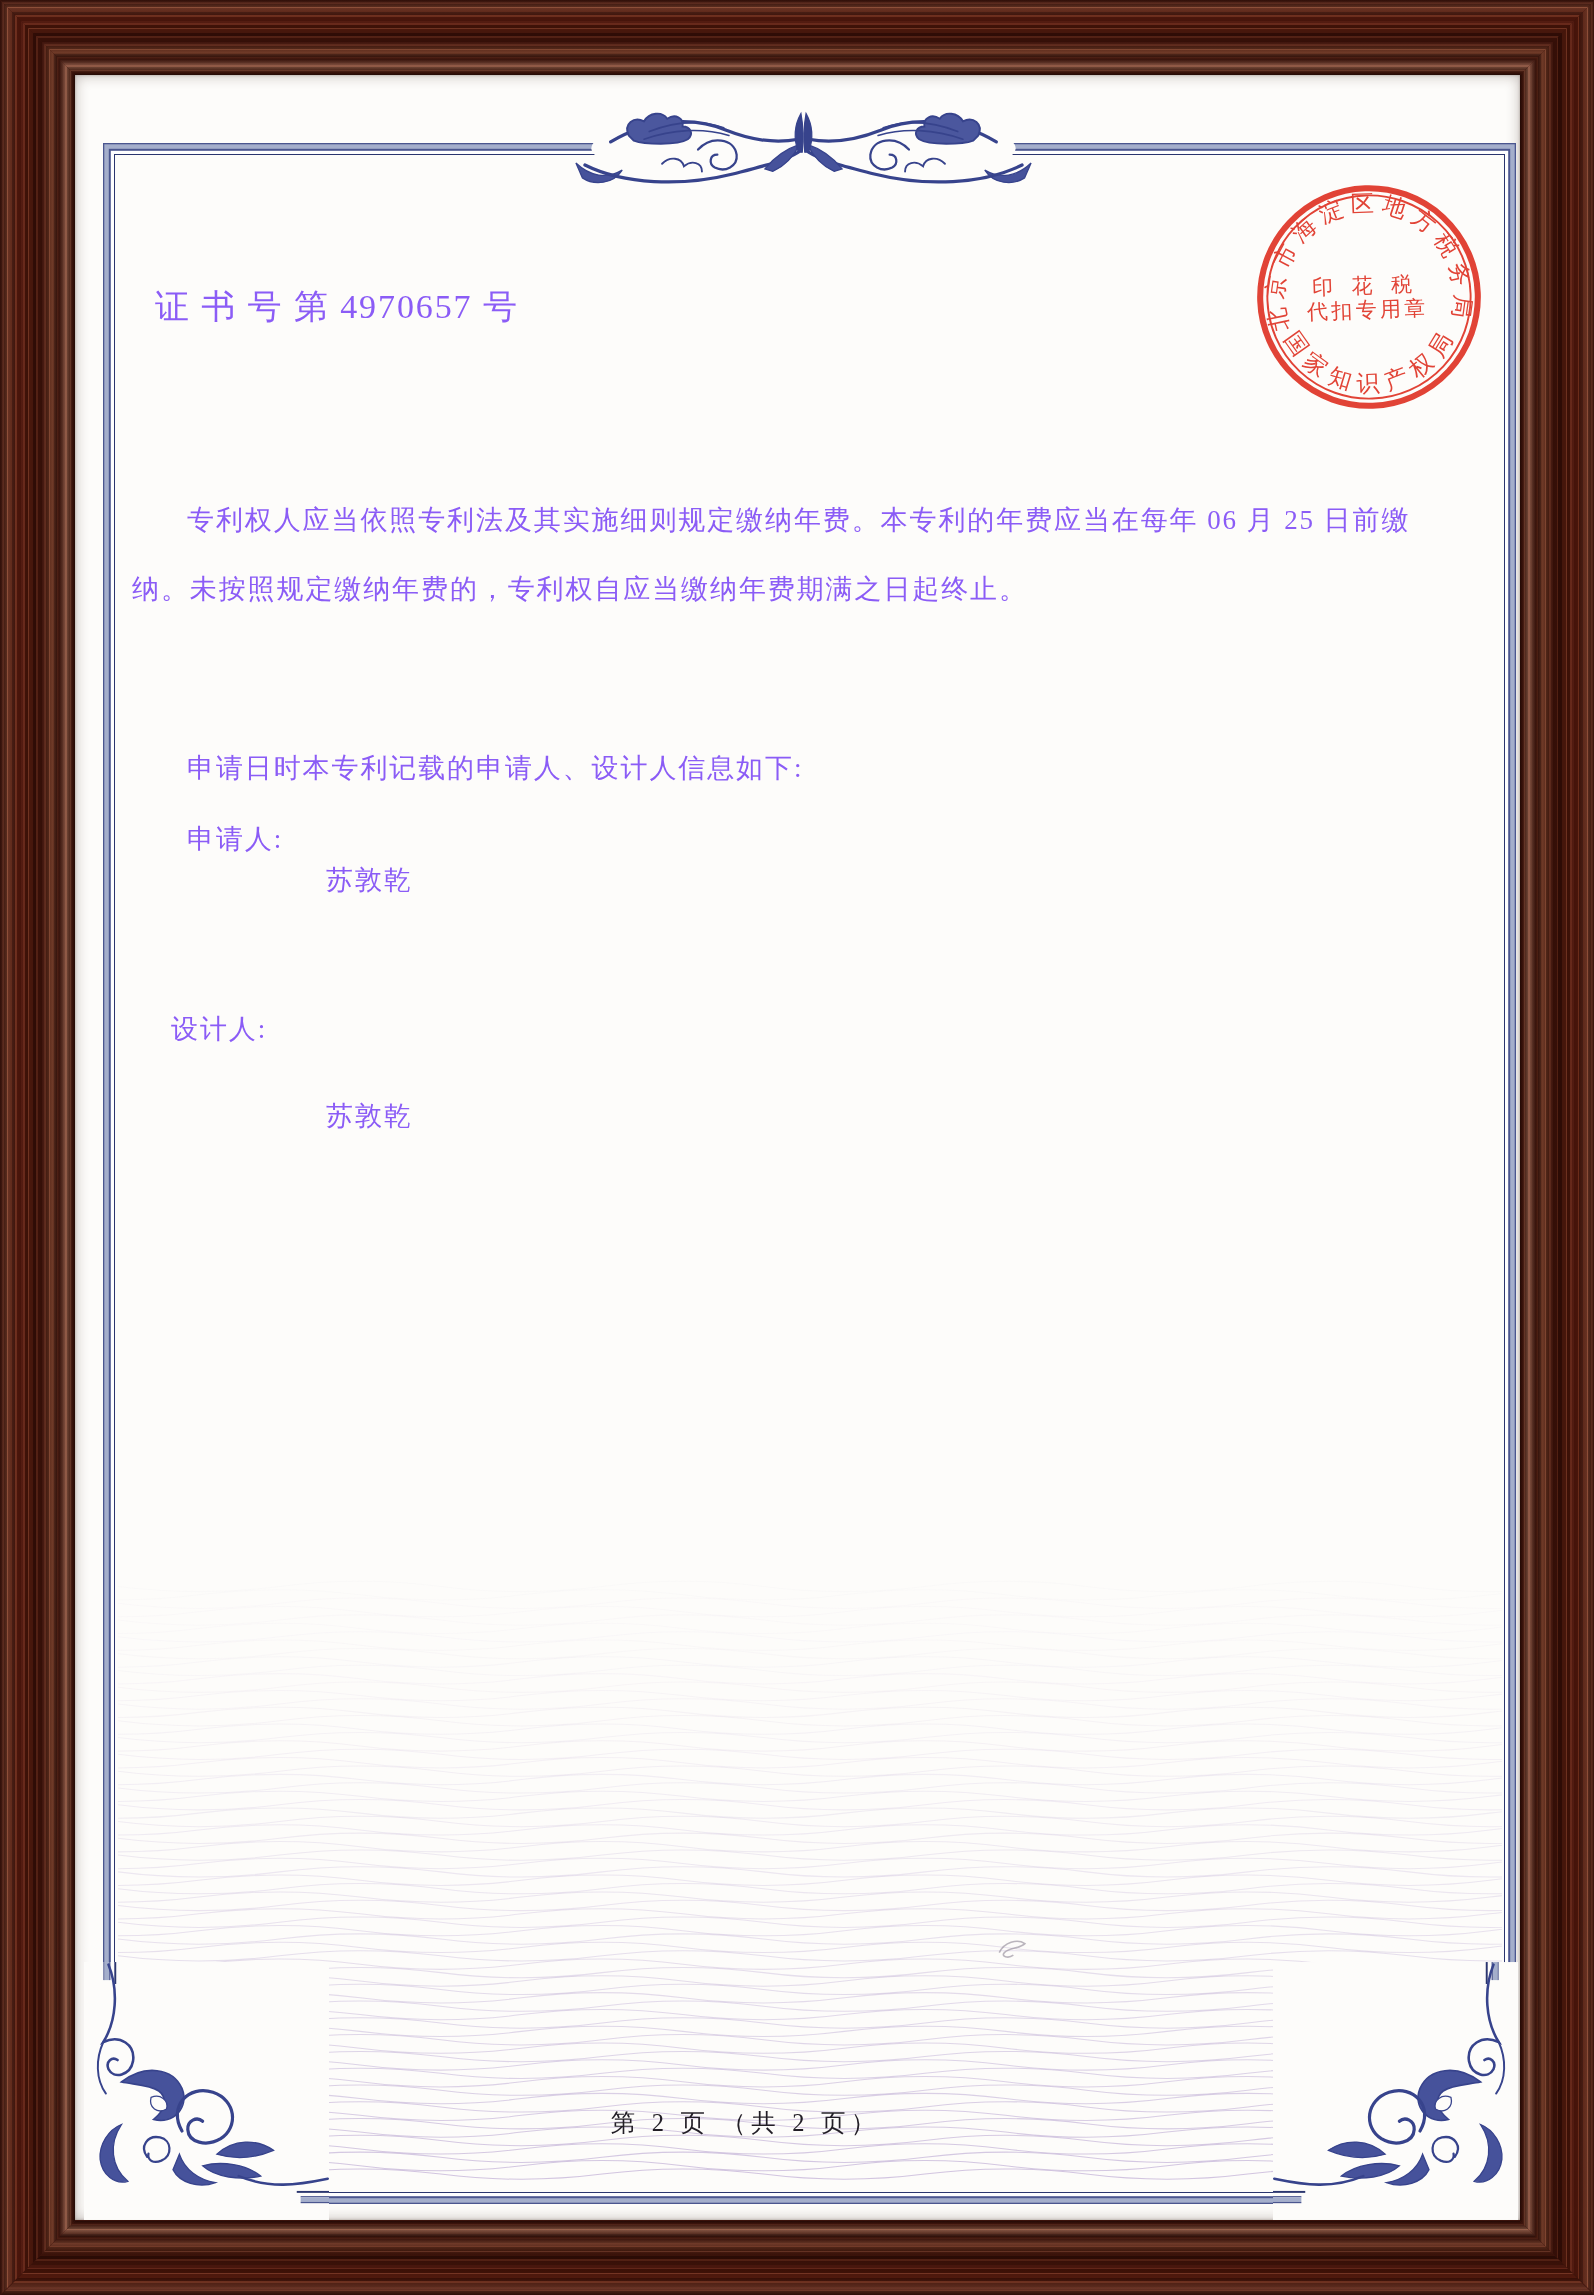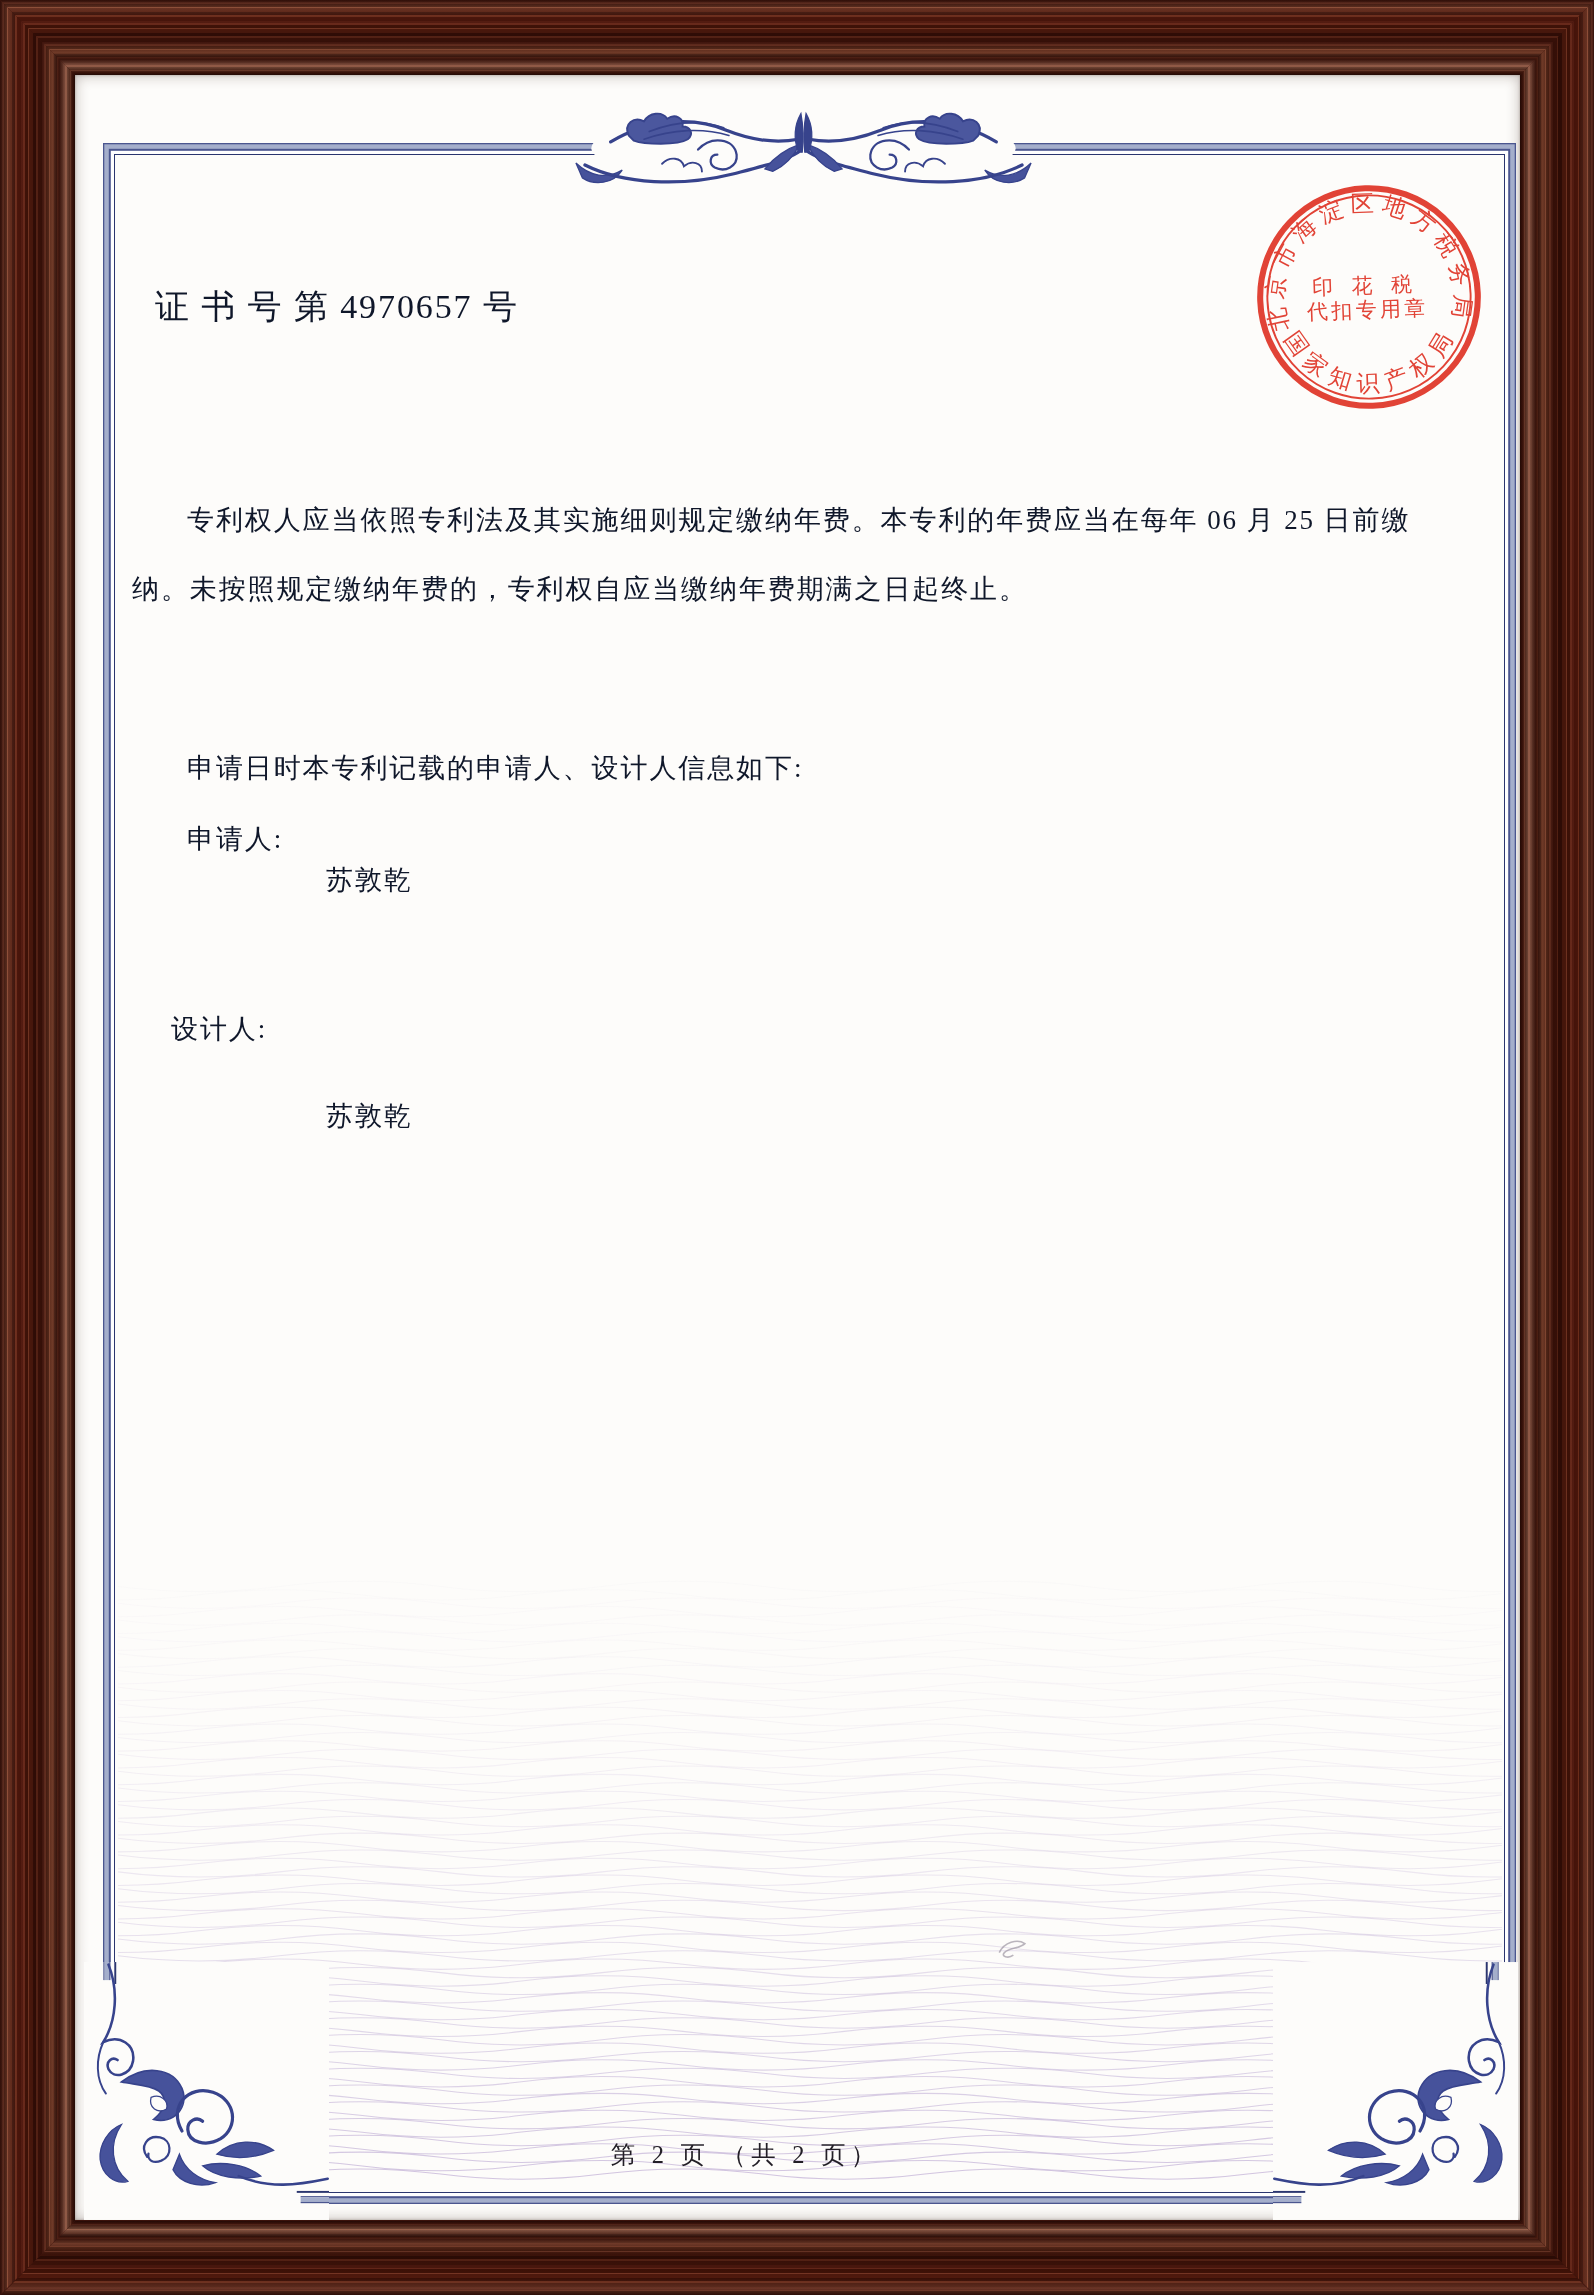--- a/index.html
+++ b/index.html
@@ -49,32 +49,32 @@
   .border-frame {
     position:absolute; left:39px; top:79px; right:15px; bottom:27px;
     border:1.9px solid #2b366f;
     box-shadow:
       0 0 0 3.2px  #ffffff,
       0 0 0 5.2px  #4b568f,
       0 0 0 9.7px #a4aecb,
       0 0 0 11px #4b568f;
   }
   
-  .txt { position:absolute; color:#0f172a; white-space:pre-wrap;font-family:Liberation Serif, serif; }
+  .txt { position:absolute; color:#8b5cf6; white-space:pre-wrap;font-family:Liberation Serif, serif; }
   .cert-line       { left:80px;  top:209px;  font-size:34px; letter-spacing:1.9px; }
   .para-annuity    { left:57px;   top:411px;  width:1282px; font-size:27px; line-height:69px; text-indent:55px; letter-spacing:1.9px; }
   .line-intro      { left:112px;  top:635px;  font-size:27px; letter-spacing:1.9px;margin-top:40px; }
   .label-applicant { left:112px;  top:700px; font-size:27px; letter-spacing:1.9px;margin-top:46px; }
   .name-applicant  { left:251px;  top:787px; font-size:27px; letter-spacing:1.9px; }
   .label-designer  { left:96px;  top:936px; font-size:27px; letter-spacing:1.9px; }
   .name-designer   { left:251px;  top:1023px; font-size:27px; letter-spacing:1.9px; }
   .footer-line {
     position:absolute; left:43px; right:17px; top:2031px;
     text-align:center; transform:translateX(-65px);
-    font-size:24.5px; letter-spacing:5.2px; color:#221e26; z-index:6;margin-top:32px;
+    font-size:24.5px; letter-spacing:5.2px; color:#221e26; z-index:6;
   }
   
   .waves-svg   { position:absolute; left:43px; top:1505px; width:1384px; height:607px; z-index:2; }
   .orn         { position:absolute; z-index:4; }
   .orn-top     { left:496px;  top:27px;   width:465px; height:90px; }
   .orn-bl      { left:9px;   top:1887px; width:245px; height:258px; }
   .orn-br      { left:1198px; top:1887px; width:245px; height:258px; transform:scaleX(-1); }
   .stamp {
     position:absolute; left:1178px; top:106px; width:232px; height:232px;
     z-index:8; mix-blend-mode:multiply; opacity:.95; transform:rotate(-2deg);

